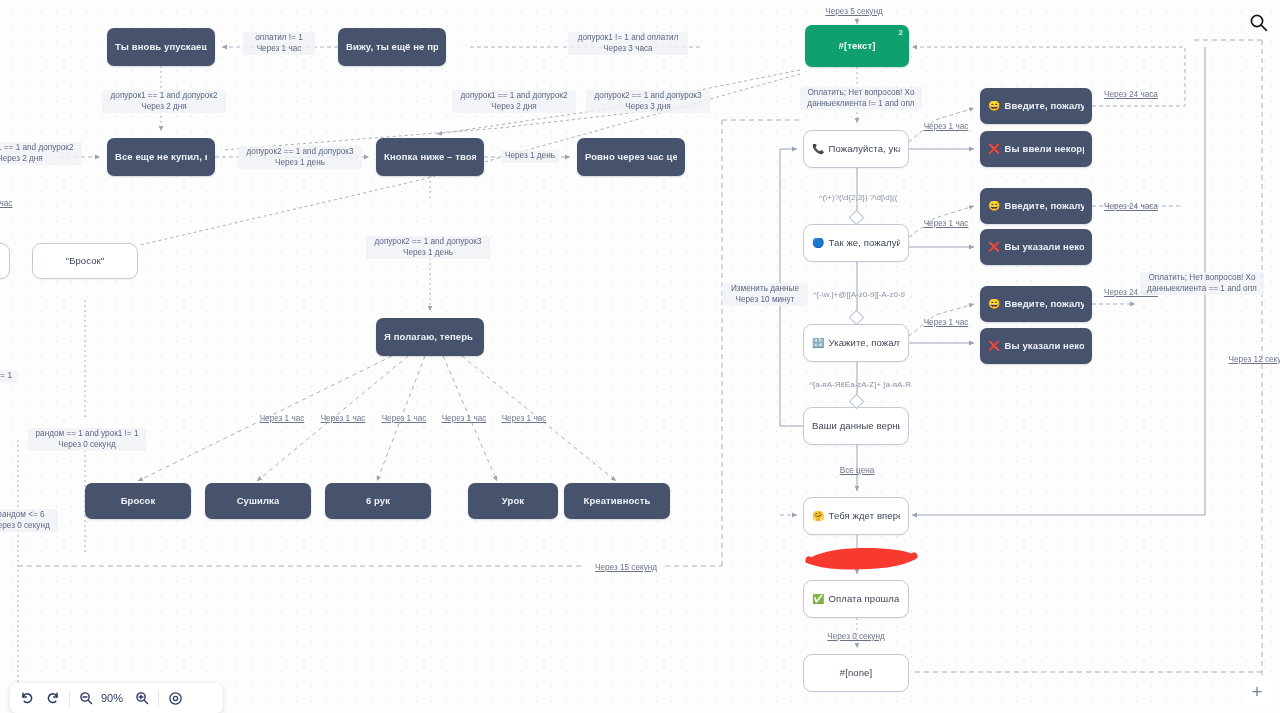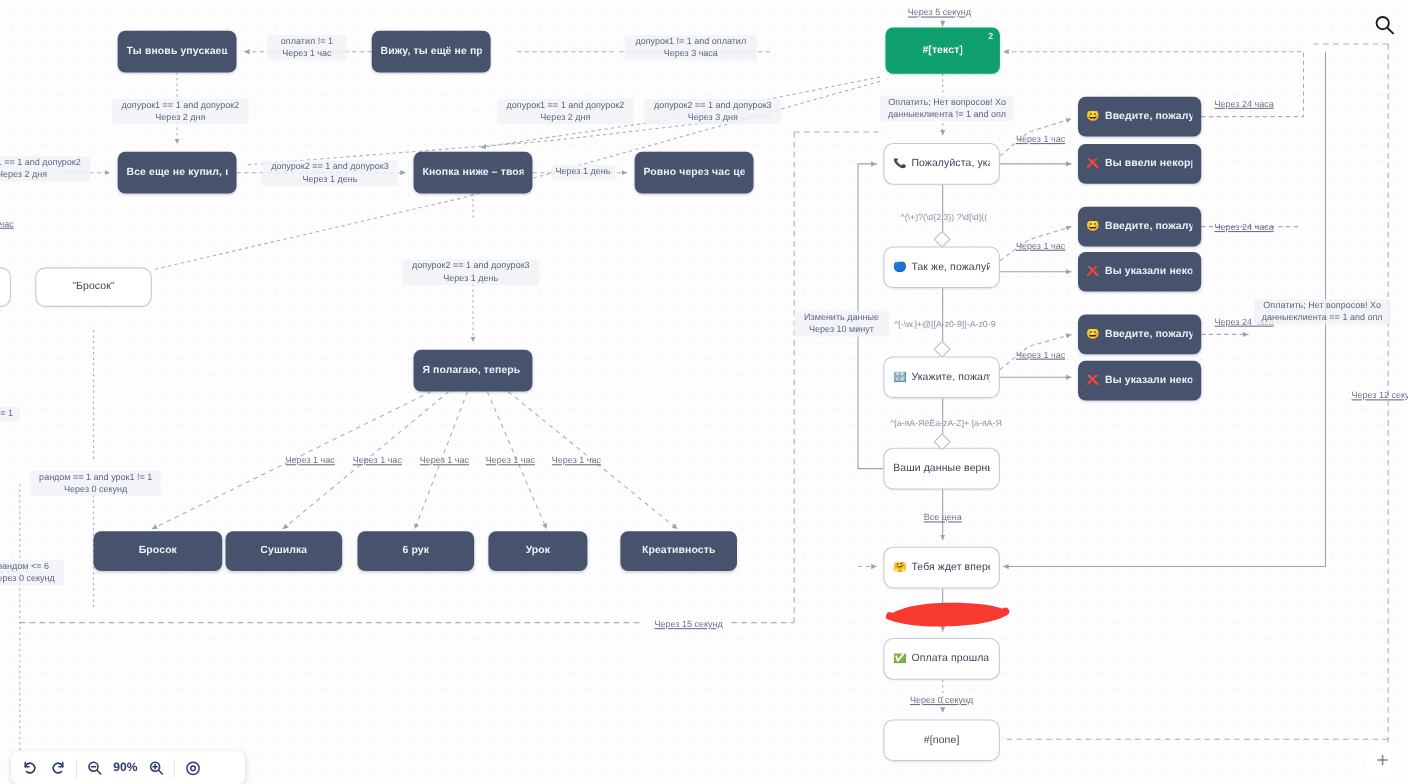--- a/index.html
+++ b/index.html
@@ -173,24 +173,24 @@
   .tb-btn {
     width: 26px; height: 26px;
     display: flex; align-items: center; justify-content: center;
     color: #2b3a67;
     cursor: pointer;
     font-size: 13px;
   }
   .tb-zoom {
     font-size: 11px;
     color: #2b3a67;
-    font-weight: 700;
+    font-weight: 400;
     padding: 0 2px;
     min-width: 30px;
-    text-align: center;
+    text-align: left;
     cursor: pointer;
   }
   .tb-sep {
     width: 1px; height: 17px;
     background: #e2e5ec;
     margin: 0 3px;
   }
   #test-bot-btn {
     margin-top: 4px;
     background: #1a3fa0;
@@ -393,36 +393,36 @@
       <div class="node white" style="left: -52px; top: 243px; width: 62px; height: 36px;">
         <span style="display: inline-flex; align-items: center; max-width: 100%; overflow: hidden;">
           <span class="lbl"></span>
         </span>
       </div>
       <div class="node blue" style="left: 376px; top: 318px; width: 108px; height: 38px;">
         <span style="display: inline-flex; align-items: center; max-width: 100%; overflow: hidden;">
           <span class="lbl">Я полагаю, теперь ты</span>
         </span>
       </div>
-      <div class="node blue" style="left: 85px; top: 483px; width: 117px; height: 36px;">
+      <div class="node blue" style="left: 85px; top: 483px; width: 106px; height: 36px;">
         <span style="display: inline-flex; align-items: center; max-width: 100%; overflow: hidden;">
           <span class="lbl">Бросок</span>
         </span>
       </div>
       <div class="node blue" style="left: 205px; top: 483px; width: 106px; height: 36px;">
         <span style="display: inline-flex; align-items: center; max-width: 100%; overflow: hidden;">
           <span class="lbl">Сушилка</span>
         </span>
       </div>
       <div class="node blue" style="left: 325px; top: 483px; width: 106px; height: 36px;">
         <span style="display: inline-flex; align-items: flex-start; max-width: 100%; overflow: hidden;">
           <span class="lbl">6 рук</span>
         </span>
       </div>
-      <div class="node blue" style="left: 444px; top: 483px; width: 90px; height: 36px;">
+      <div class="node blue" style="left: 468px; top: 483px; width: 90px; height: 36px;">
         <span style="display: inline-flex; align-items: center; max-width: 100%; overflow: hidden;">
           <span class="lbl">Урок</span>
         </span>
       </div>
       <div class="node blue" style="left: 564px; top: 483px; width: 106px; height: 36px;">
         <span style="display: inline-flex; align-items: center; max-width: 100%; overflow: hidden;">
           <span class="lbl">Креативность</span>
         </span>
       </div>
       <div class="node green" style="left: 805px; top: 25px; width: 104px; height: 42px;">

